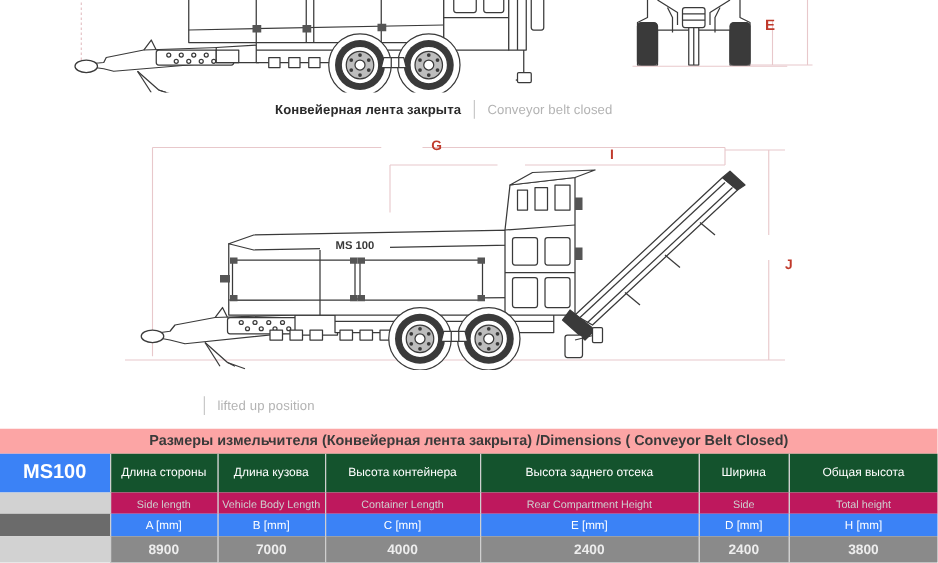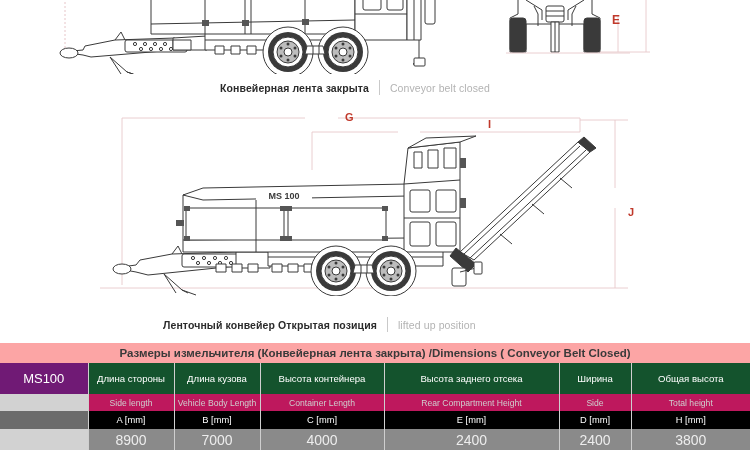--- a/index.html
+++ b/index.html
@@ -51,35 +51,35 @@
   .row-title td{
     background:#fca5a5;color:#3a3a3a;
     font-size:11.5px;font-weight:bold;height:20px;
     border-right:none;
   }
   .row-head td{
     background:#14532d;color:#ffffff;
     font-size:9.6px;font-weight:normal;height:31px;line-height:1.18;
   }
   .row-head td.model{
-    background:#701a75;color:#ffffff;font-size:13px;font-weight:normal;
+    background:#3b82f6;color:#ffffff;font-size:16px;font-weight:bold;
   }
   .row-en td{
     background:#be185d;color:#cfcfcf;
     font-size:8.6px;font-weight:normal;height:17px;
   }
   .row-en td.model{background:#d2d2d2;border-right:1px solid #cfcfcf;}
   .row-code td{
-    background:#000000;color:#ffffff;
+    background:#3b82f6;color:#ffffff;
     font-size:9.3px;font-weight:normal;height:18px;
   }
   .row-code td.model{background:#6b6b6b;}
   .row-val td{
     background:#8a8a8a;color:#ededed;
-    font-size:14px;font-weight:normal;height:21px;
+    font-size:11px;font-weight:bold;height:21px;
   }
   .row-val td.model{background:#d2d2d2;border-right:1px solid #cfcfcf;}
 </style>
 </head>
 <body>
 
 <div class="sheet">
 
   <div class="draw" style="left:55px;top:-46px;width:420px;height:120px;">
     <svg width="420" height="120" viewBox="0 0 420 120">
@@ -391,21 +391,20 @@
 
           <path d="M247 137 L264 137 L266 145 L245 145 Z" fill="#fff"></path>
           <line x1="253" y1="137" x2="253" y2="145"></line>
           <line x1="259" y1="137" x2="259" y2="145"></line>
         </g>
       </g>
     </svg>
   </div>
 
   <div class="caption" style="left:163px;top:317px;">
-    <span class="ru">Ленточный конвейер Открытая позиция</span>
     <span class="bar"></span>
     <span class="en">lifted up position</span>
   </div>
 
   <table class="spec-table">
     <colgroup>
       <col style="width:88px">
         <col style="width:86px">
         <col style="width:86px">
       <col style="width:124px">

